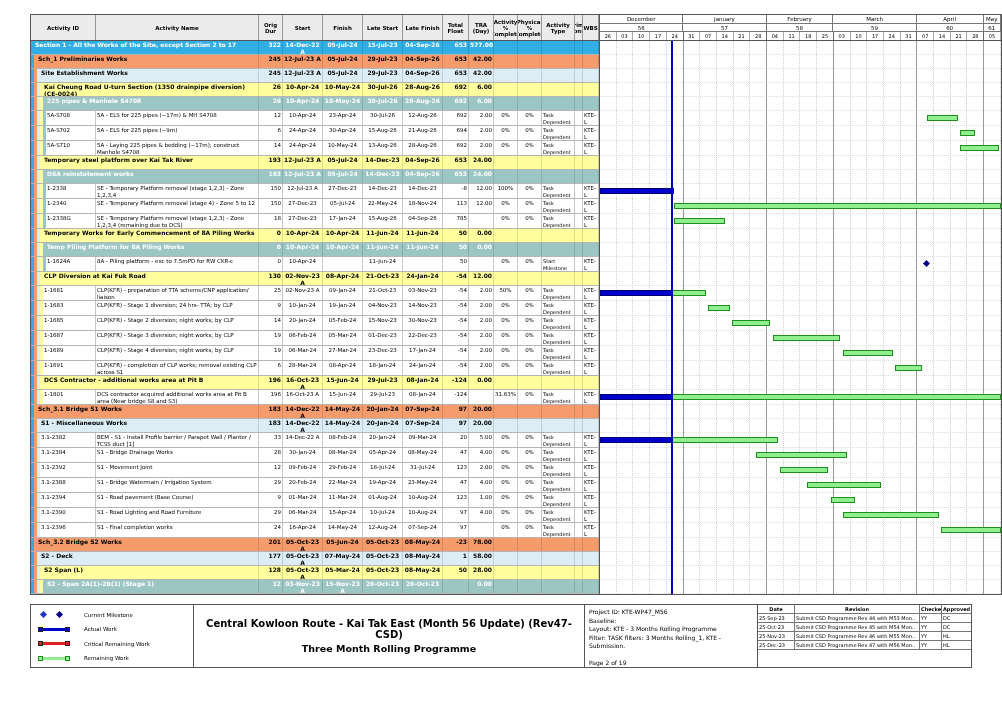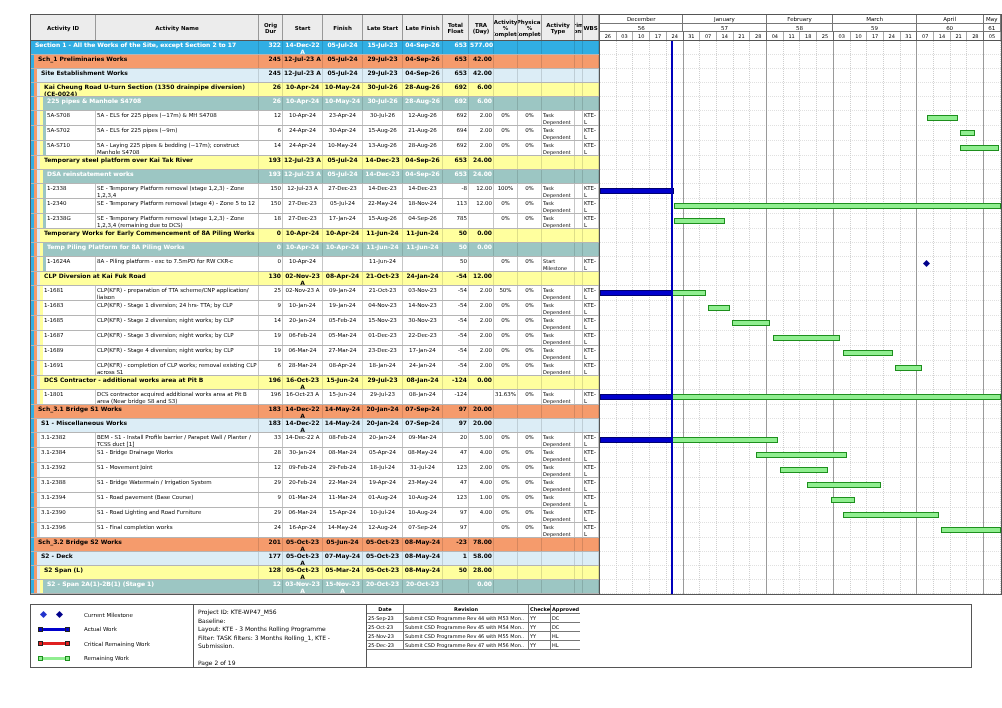--- a/index.html
+++ b/index.html
@@ -981,20 +981,24 @@
         </div>
         <div class="lg-item">
           <span class="lg-icon">
             <span class="capsq" style="background: rgb(144, 238, 144); border-color: rgb(29, 143, 29);"></span>
             <span class="lgline" style="background: rgb(144, 238, 144);"></span>
             <span class="capsq" style="background: rgb(144, 238, 144); border-color: rgb(29, 143, 29);"></span>
           </span>
           <span class="lg-label">Remaining Work</span>
         </div>
       </div>
+    <div class="ttl">
+      <div class="t1">Central Kowloon Route - Kai Tak East (Month 56 Update) (Rev47- CSD)</div>
+      <div class="t2">Three Month Rolling Programme</div>
+    </div>
     <div class="info">
       <div>Project ID: KTE-WP47_M56</div>
       <div>Baseline:</div>
       <div>Layout: KTE - 3 Months Rolling Programme</div>
       <div>Filter: TASK filters: 3 Months Rolling_1, KTE - Submission.</div>
       <div class="pg">Page 2 of 19</div>
     </div>
     <div class="rev">
       <div class="revgrid" id="revgrid">
           <div class="rc h c0">Date</div>

